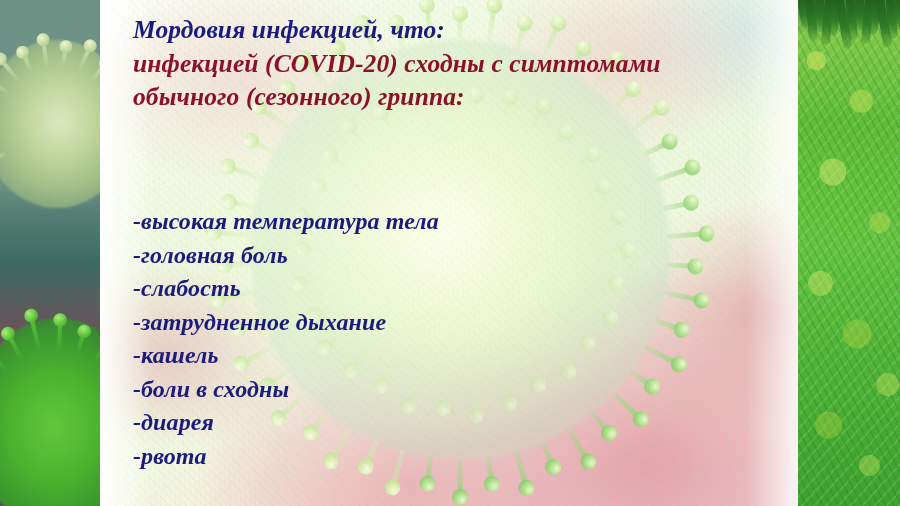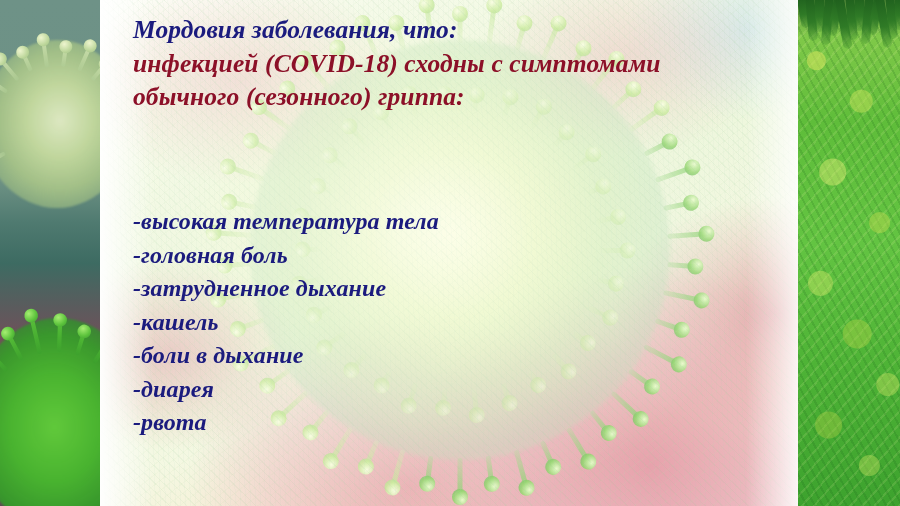--- a/index.html
+++ b/index.html
@@ -590,28 +590,29 @@
           <span style="left: 81px; height: 54px; transform: rotate(-10deg);"></span>
           <span style="left: 89px; height: 45px; transform: rotate(-5deg);"></span>
           <span style="left: 97px; height: 36px; transform: rotate(0deg);"></span>
         </div>
     </div>
   </div>
 
   <div class="text-layer">
 
     <div class="tblock" id="head-block">
-      <div class="tline hd navy">Мордовия заболевания, что:</div>
-      <div class="tline hd crim">инфекцией (COVID-18) сходны с симптомами</div>
+      <div class="tline hd navy">Мордовия инфекцией, что:</div>
+      <div class="tline hd crim">инфекцией (COVID-20) сходны с симптомами</div>
       <div class="tline hd crim">обычного (сезонного) гриппа:</div>
     </div>
 
     <div class="tblock" id="list-block">
       <div class="tline li">-высокая температура тела</div>
       <div class="tline li">-головная боль</div>
+      <div class="tline li">-слабость</div>
       <div class="tline li">-затрудненное дыхание</div>
       <div class="tline li">-кашель</div>
-      <div class="tline li">-боли в дыхание</div>
+      <div class="tline li">-боли в сходны</div>
       <div class="tline li">-диарея</div>
       <div class="tline li">-рвота</div>
     </div>
   </div>
 </div>
 
 </body></html>

